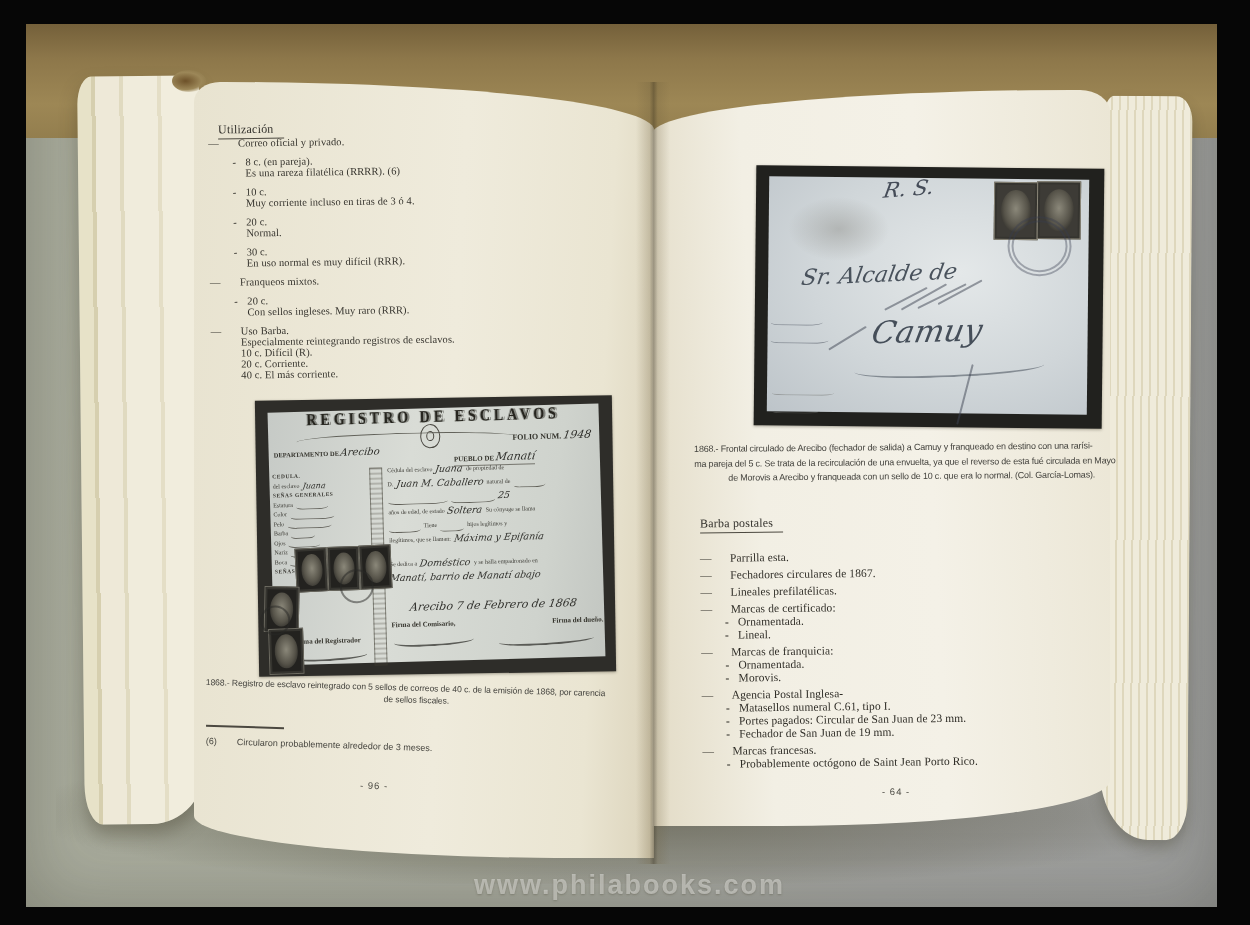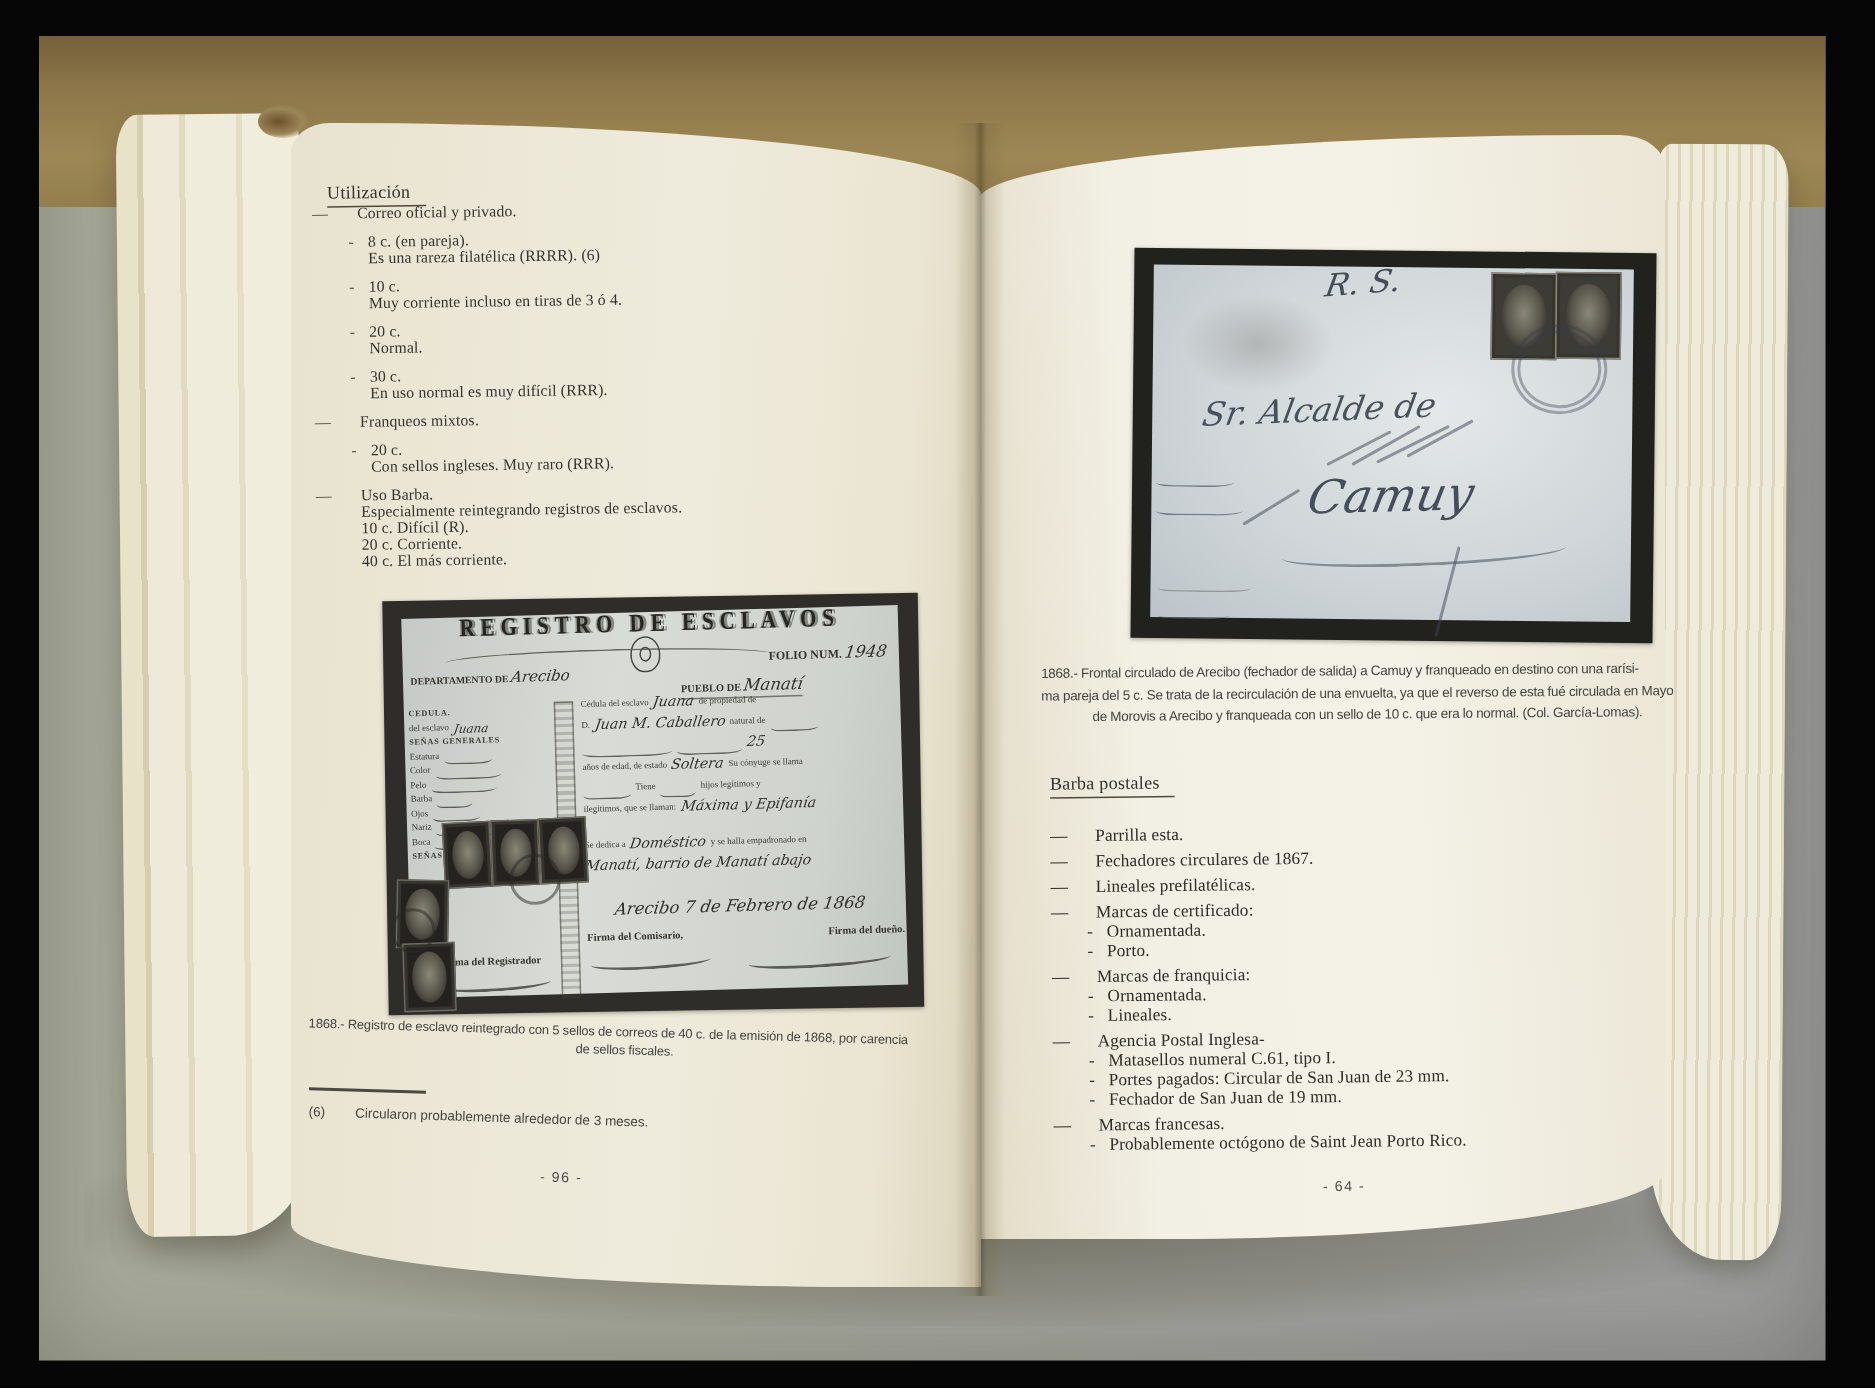--- a/index.html
+++ b/index.html
@@ -416,36 +416,36 @@
           <span class="txt">Marcas de certificado:</span>
         </div>
 
         <div class="row lv1">
           <span class="dash">-</span>
           <span class="txt">Ornamentada.</span>
         </div>
 
         <div class="row lv1">
           <span class="dash">-</span>
-          <span class="txt">Porto.</span>
+          <span class="txt">Lineal.</span>
         </div>
 
         <div class="row lv0 gap">
           <span class="dash">—</span>
           <span class="txt">Marcas de franquicia:</span>
         </div>
 
         <div class="row lv1">
           <span class="dash">-</span>
           <span class="txt">Ornamentada.</span>
         </div>
 
         <div class="row lv1">
           <span class="dash">-</span>
-          <span class="txt">Lineales.</span>
+          <span class="txt">Morovis.</span>
         </div>
 
         <div class="row lv0 gap">
           <span class="dash">—</span>
           <span class="txt">Agencia Postal Inglesa-</span>
         </div>
 
         <div class="row lv1">
           <span class="dash">-</span>
           <span class="txt">Matasellos numeral C.61, tipo I.</span>
@@ -467,14 +467,15 @@
         </div>
 
         <div class="row lv1">
           <span class="dash">-</span>
           <span class="txt">Probablemente octógono de Saint Jean Porto Rico.</span>
         </div>
       </div>
 
     <div class="pagenum pn97">- 64 -</div>
 
+    <div class="watermark">www.philabooks.com</div>
   </div>
 </div>
 
 </body></html>

